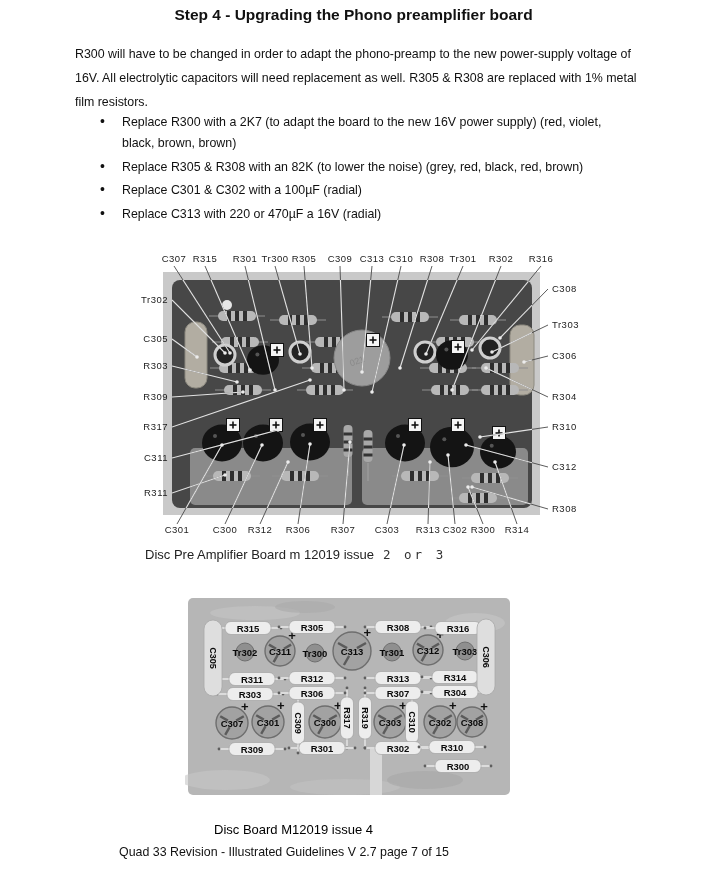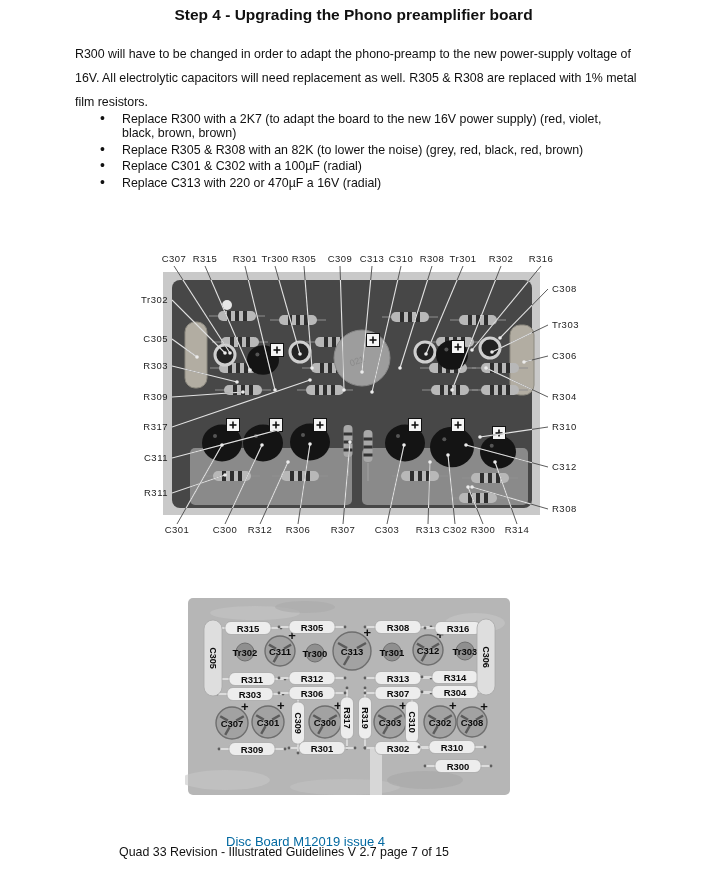--- a/index.html
+++ b/index.html
@@ -3,29 +3,29 @@
 <meta charset="utf-8">
 <style>
   html,body{margin:0;padding:0;background:#ffffff;}
   .page{position:relative;width:707px;height:879px;background:#ffffff;overflow:hidden;
         font-family:"Liberation Sans",sans-serif;color:#1a1a1a;padding-left:30px;}
   .title{position:absolute;left:0;top:6px;width:707px;text-align:center;
          font-size:15.5px;font-weight:bold;margin:0;color:#111;}
   .intro{position:absolute;left:75px;top:42px;width:578px;margin:0;
          font-size:12.4px;line-height:24px;color:#111;}
   .bullets{position:absolute;left:100px;top:112px;width:525px;margin:0;padding:0;
-           list-style:none;font-size:12.4px;line-height:14px;color:#111;}
+           list-style:none;font-size:12.4px;line-height:21px;color:#111;}
   .bullets li{position:relative;padding-left:22px;margin-bottom:2.5px;}
   .bullets li::before{content:"\2022";position:absolute;left:0;top:-1px;font-size:14px;}
   .fig1{position:absolute;left:130px;top:248px;width:480px;height:300px;}
   .cap1{position:absolute;left:145px;top:547px;margin:0;font-size:13px;color:#222;}
   .cap1 .mono{font-family:"DejaVu Sans Mono",monospace;font-size:12.5px;
               letter-spacing:3px;margin-left:9px;color:#333;}
   .fig2{position:absolute;left:185px;top:595px;width:335px;height:210px;}
-  .cap2{position:absolute;left:210px;top:818px;margin:16px;font-size:13px;color:#0369a1;}
+  .cap2{position:absolute;left:210px;top:818px;margin:4px;font-size:13px;color:#000000;}
   .footer{position:absolute;left:0;top:845px;width:568px;text-align:center;margin:0;
           font-size:12.4px;color:#111;}
 </style>
 </head>
 <body>
 
 <div class="page">
   <h1 class="title">Step 4 - Upgrading the Phono preamplifier board</h1>
   <p class="intro">R300 will have to be changed in order to adapt the phono-preamp to the new power-supply voltage of 16V. All electrolytic capacitors will need replacement as well. R305 &amp; R308 are replaced with 1% metal film resistors.</p>
   <ul class="bullets" id="bullets">
@@ -346,20 +346,21 @@
       <line x1="353" y1="276" x2="338" y2="239" stroke="#4a4a4a" stroke-width="0.9"></line>
       <line x1="353" y1="276" x2="338" y2="239" stroke="#e2e2e2" stroke-width="1.1" clip-path="url(#bclip)"></line>
       <circle cx="338" cy="239" r="1.8" fill="#ececec" clip-path="url(#bclip)"></circle>
       <text x="353" y="285" text-anchor="middle" font-size="9.5" fill="#1c1c1c" font-family="&quot;Liberation Sans&quot;,sans-serif" letter-spacing="0.5">R300</text>
       <line x1="387" y1="276" x2="365" y2="214" stroke="#4a4a4a" stroke-width="0.9"></line>
       <line x1="387" y1="276" x2="365" y2="214" stroke="#e2e2e2" stroke-width="1.1" clip-path="url(#bclip)"></line>
       <circle cx="365" cy="214" r="1.8" fill="#ececec" clip-path="url(#bclip)"></circle>
       <text x="387" y="285" text-anchor="middle" font-size="9.5" fill="#1c1c1c" font-family="&quot;Liberation Sans&quot;,sans-serif" letter-spacing="0.5">R314</text>
     </svg>
 
+  <p class="cap1"><span>Disc Pre Amplifier Board m 12019 issue</span><span class="mono">2 or 3</span></p>
 
   <svg class="fig2" id="fig2" viewBox="0 0 335 210">
       <rect x="3" y="3" width="322" height="197" rx="5" fill="#b6b6b6"></rect>
       <ellipse cx="40" cy="185" rx="45" ry="10" fill="#c6c6c6" opacity="0.6"></ellipse>
       <ellipse cx="160" cy="192" rx="55" ry="8" fill="#c2c2c2" opacity="0.6"></ellipse>
       <ellipse cx="290" cy="28" rx="30" ry="10" fill="#c6c6c6" opacity="0.6"></ellipse>
       <ellipse cx="70" cy="18" rx="45" ry="7" fill="#c4c4c4" opacity="0.6"></ellipse>
       <ellipse cx="240" cy="185" rx="38" ry="9" fill="#a6a6a6" opacity="0.6"></ellipse>
       <ellipse cx="120" cy="12" rx="30" ry="6" fill="#aaaaaa" opacity="0.6"></ellipse>
       <rect x="185" y="152" width="12" height="48" fill="#d7d7d7"></rect>

